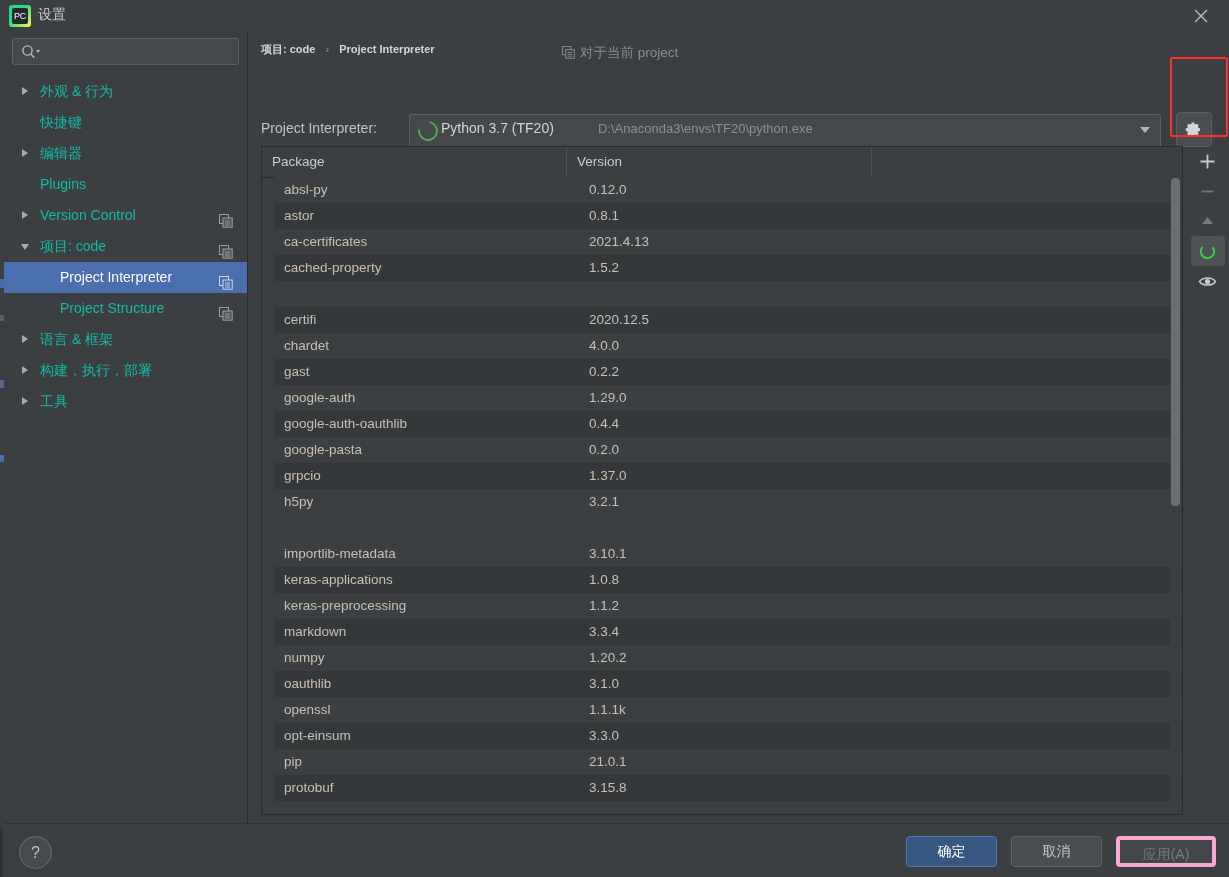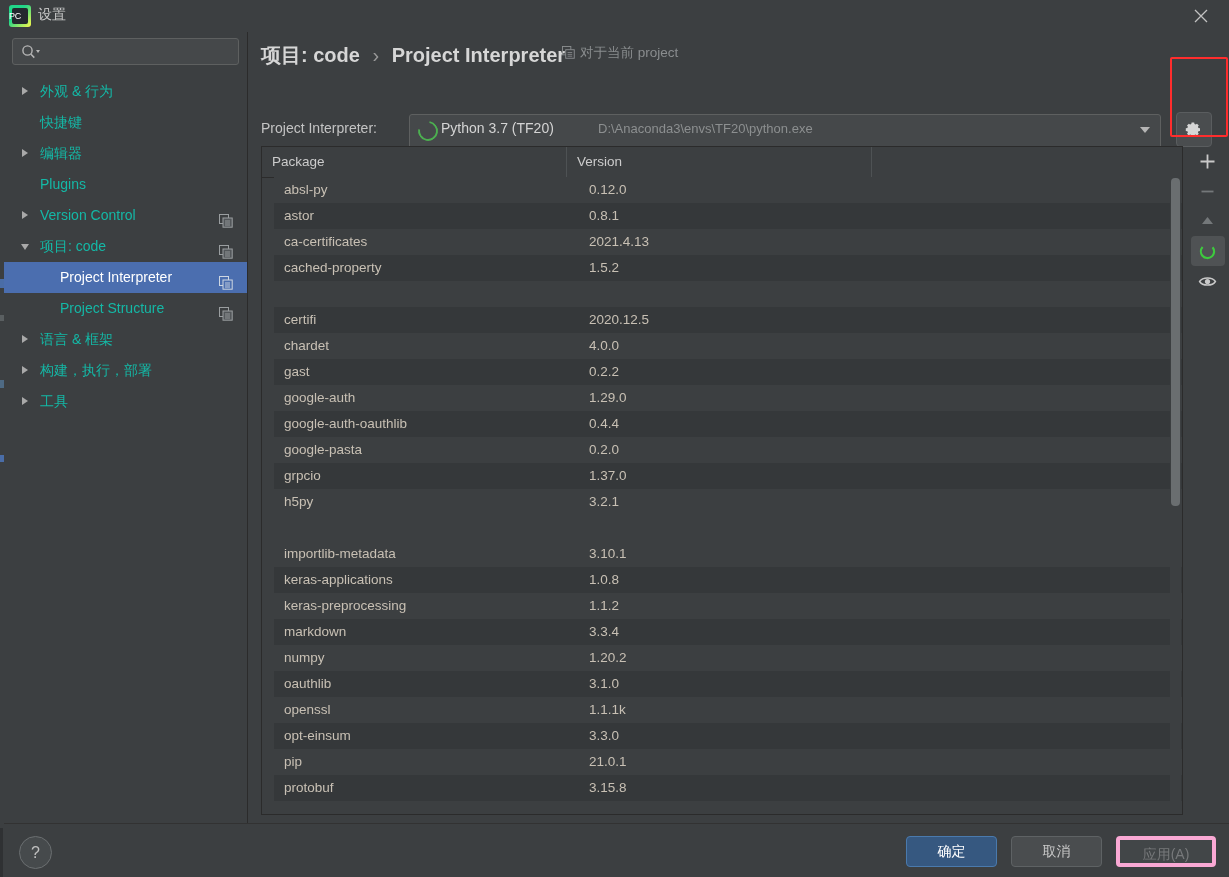--- a/index.html
+++ b/index.html
@@ -36,21 +36,21 @@
     border-radius: 3px;
     background: linear-gradient(135deg, #21d789 0%, #21d789 38%, #fcf84a 100%);
     overflow: hidden;
   }
   .pc-logo .inner {
     position: absolute; left: 3px; top: 3px; width: 16px; height: 16px;
     background: #24292e; border-radius: 2px;
   }
   .pc-logo .pc-text {
     position: absolute; left: 0; top: 0; width: 22px; height: 22px;
-    line-height: 22px; 
+    line-height: 22px; text-align: center;
     font-size: 9px; font-weight: normal; color: #ffffff;
     letter-spacing: -0.3px;
   }
   .window-title {
     position: absolute; left: 38px; top: 6px;
     font-size: 14px; color: #c8c8c8;
   }
   .close-btn {
     position: absolute; right: 6px; top: 0; width: 44px; height: 32px;
     cursor: pointer;
@@ -110,21 +110,21 @@
   .tree-item.indent .tlabel { left: 56px; }
   .tree-item .copy-icon { position: absolute; right: 14px; top: 8px; }
 
   
   .main {
     position: absolute; left: 248px; top: 32px; width: 981px; height: 791px;
     background: #3c3f41;
   }
   .breadcrumb {
     position: absolute; left: 13px; top: 10px;
-    font-size: 20px; color: #d6d6d6; font-weight: bold;
+    font-size: 11px; color: #d6d6d6; font-weight: bold;
     white-space: nowrap;
   }
   .breadcrumb .sep { color: #9a9a9a; font-weight: normal; margin: 0 7px; }
   .for-project {
     position: absolute; left: 314px; top: 12px;
     font-size: 13.5px; color: #8a8d8f; white-space: nowrap;
   }
   .for-project .ic { display: inline-block; vertical-align: -2px; margin-right: 5px; }
 
   .interp-label {

